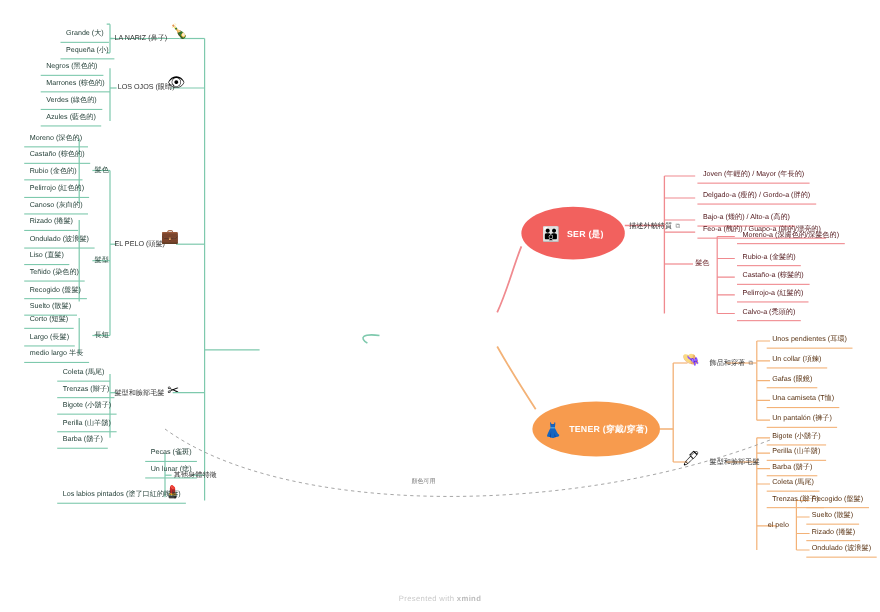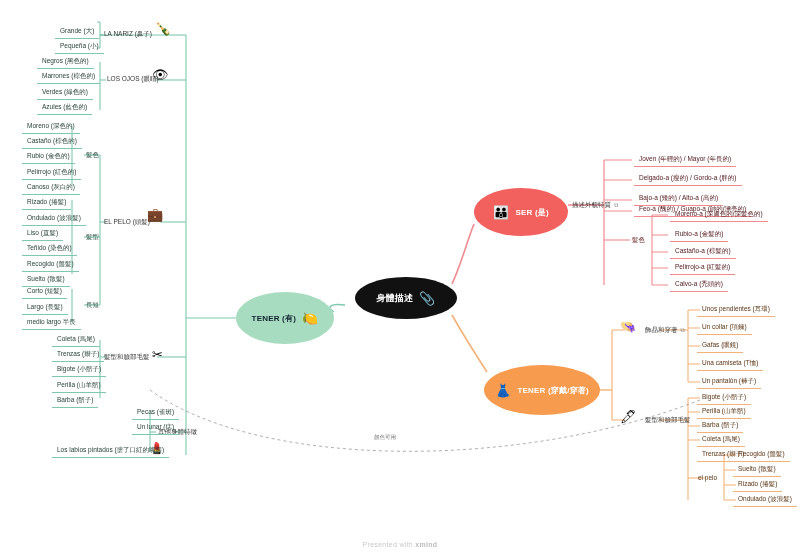--- a/index.html
+++ b/index.html
@@ -142,29 +142,21 @@
     <path d="M688 398 L688 500" fill="none" stroke="#f3b277" stroke-width="1.1"></path>
     <path d="M660 420 L688 420" fill="none" stroke="#f3b277" stroke-width="1.1"></path>
     <path d="M688 398 L700 398 M688 412 L700 412 M688 426 L700 426 M688 440 L700 440" fill="none" stroke="#f3b277" stroke-width="1.1"></path>
     <path d="M688 478 L706 478" fill="none" stroke="#f3b277" stroke-width="1.1"></path>
     <path d="M724 455 L724 500" fill="none" stroke="#f3b277" stroke-width="1.1"></path>
     <path d="M724 455 L736 455 M724 470 L736 470 M724 485 L736 485 M724 500 L736 500" fill="none" stroke="#f3b277" stroke-width="1.1"></path>
 
     <path d="M150 390 C 260 470 520 470 700 400" fill="none" stroke="#9a9a9a" stroke-width="0.8" stroke-dasharray="3 3"></path>
   </svg>
 
-  <div class="node" id="central">
-    <span>身體描述</span>
-    <span class="emoji">📎</span>
-  </div>
-
-  <div class="node" id="node-tener">
-    <span>TENER (有)</span>
-    <span class="emoji">🍋</span>
-  </div>
+
 
   <div class="node" id="node-ser">
     <span class="emoji">👪</span>
     <span>SER (是)</span>
   </div>
 
   <div class="node" id="node-llevar">
     <span class="emoji">👗</span>
     <span>TENER (穿戴/穿著)</span>
   </div>

